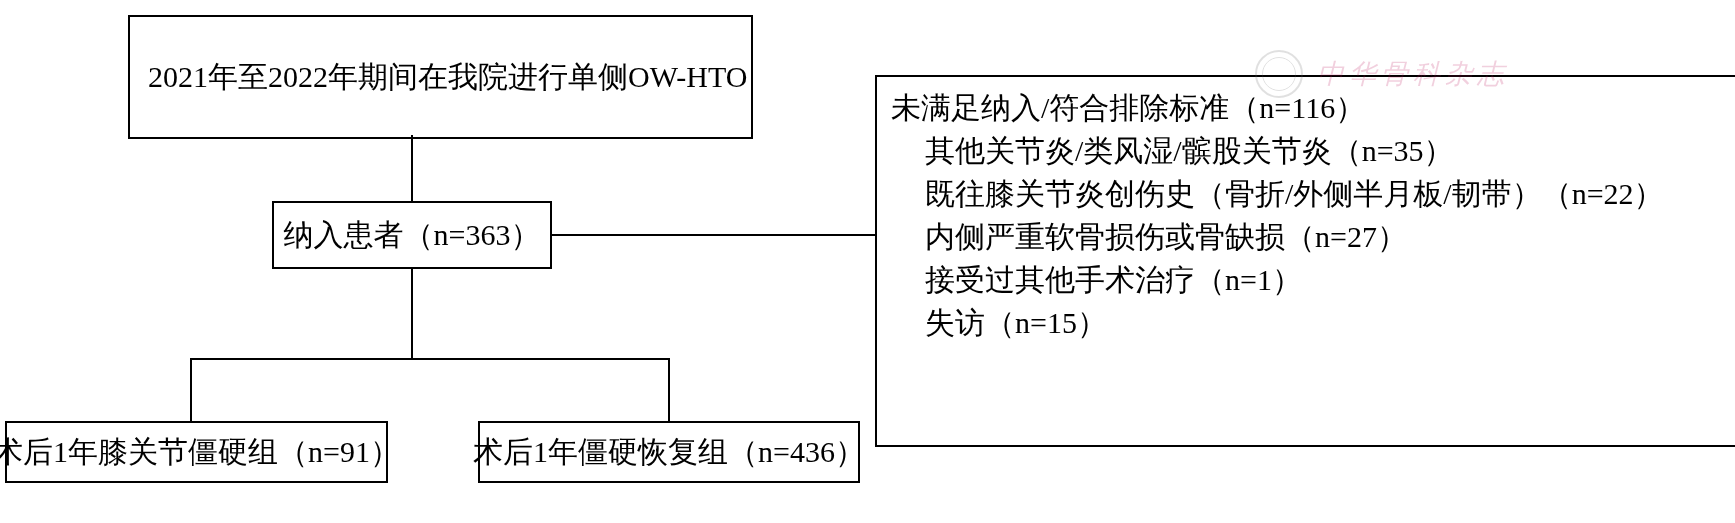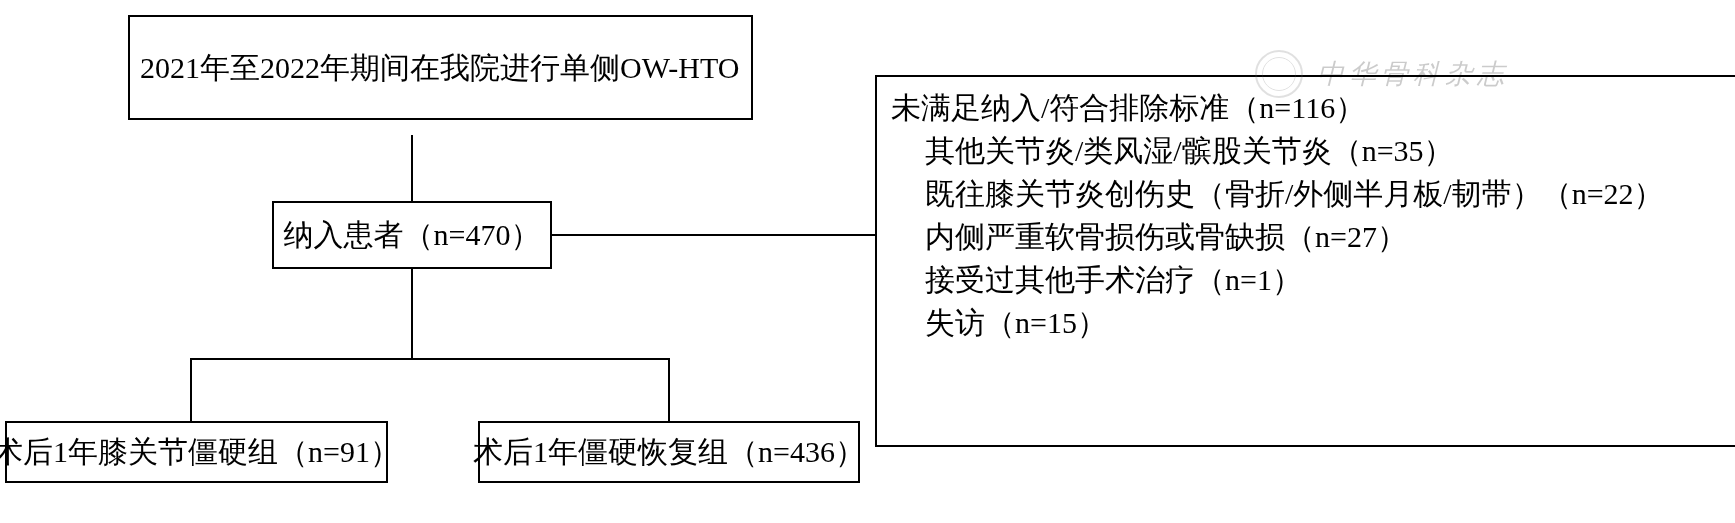--- a/index.html
+++ b/index.html
@@ -38,22 +38,22 @@
     display: block;
     white-space: nowrap;
     line-height: 1.0;
   }
 
   
   #box-enrolled {
     left: 128px;
     top: 15px;
     width: 625px;
-    height: 105px;
-    padding: 0 10px;
+    height: 124px;
+    padding: 0 18px;
   }
   #box-enrolled .txt {
     font-size: 30px;
   }
   #box-enrolled .txt + .txt { margin-top: 22px; }
 
   
   #box-included {
     left: 272px;
     top: 201px;
@@ -133,40 +133,40 @@
   #watermark .seal::before {
     content: "";
     position: absolute;
     left: 5px; top: 5px; right: 5px; bottom: 5px;
     border: 1px solid #6b6b6b;
     border-radius: 50%;
   }
   #watermark .wm-text {
     font-family: "Liberation Serif", "DejaVu Serif", serif;
     font-size: 27px;
-    color: #000000;
+    color: #be185d;
     letter-spacing: 5px;
     font-style: italic;
     white-space: nowrap;
     text-align: center;
   }
 </style>
 </head>
 <body>
 
 <div id="canvas">
 
   <div class="box" id="box-enrolled">
     <span class="txt">2021年至2022年期间在我院进行单侧OW-HTO</span>
   </div>
 
   <div class="line v" id="conn-top-to-mid"></div>
 
   <div class="box" id="box-included">
-    <span class="txt">纳入患者（n=470）</span>
+    <span class="txt">纳入患者（n=363）</span>
   </div>
 
   <div class="line h" id="conn-mid-to-exc"></div>
 
   <div class="line v" id="conn-mid-down"></div>
   <div class="line h" id="conn-split-h"></div>
   <div class="line v" id="conn-left-down"></div>
   <div class="line v" id="conn-right-down"></div>
 
   <div class="box" id="box-stiff">

